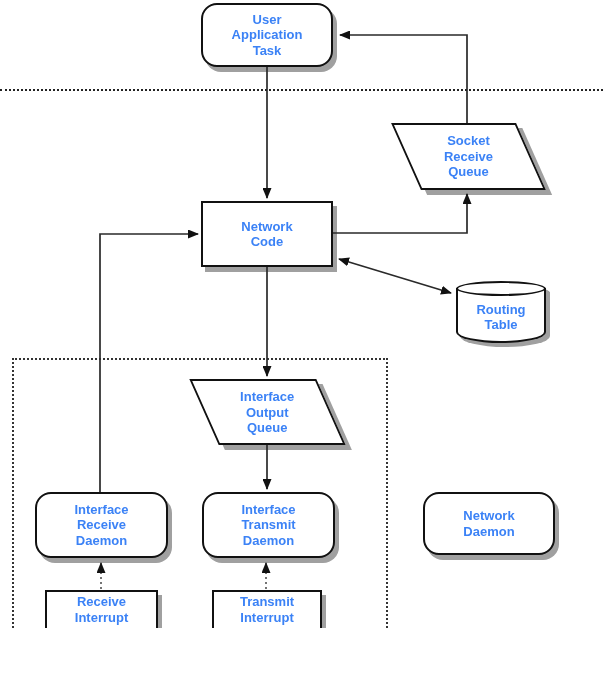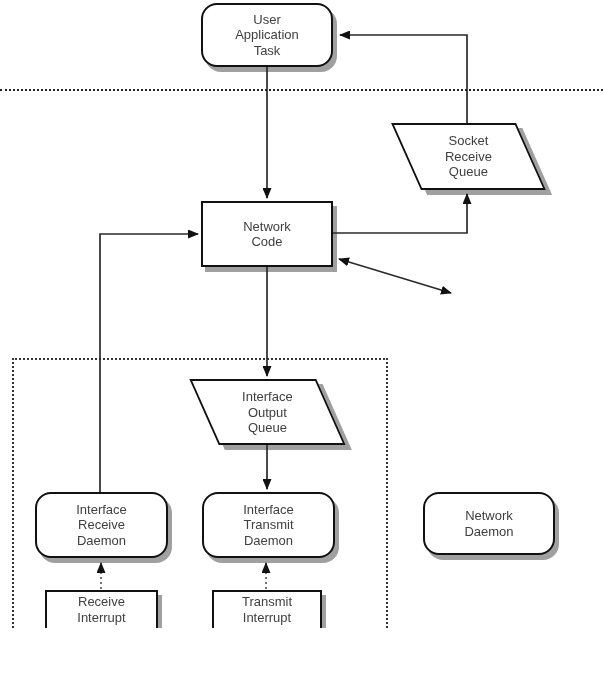--- a/index.html
+++ b/index.html
@@ -6,22 +6,23 @@
     --stroke:#111111;
     --shadow:#a0a0a0;
     --bg:#ffffff;
   }
   html,body{margin:0;padding:0;background:var(--bg);}
   #stage{
     position:relative;
     width:603px;height:628px;
     background:var(--bg);
     font-family:"Liberation Sans","DejaVu Sans",sans-serif;
-    color:#404040;
+    color:#3b82f6;
     overflow:hidden;
+    font-weight:bold;
   }
   .node{
     position:absolute;
     box-sizing:border-box;
     background:var(--bg);
     border:2px solid var(--stroke);
     box-shadow:4px 5px 0 var(--shadow);
     display:flex;align-items:center;justify-content:center;
     text-align:center;
     font-size:13px;line-height:15.5px;
@@ -92,20 +93,26 @@
     <span class="label">Socket
 Receive
 Queue</span>
   </div>
 
   <div class="node rect" style="left:201px;top:201px;width:132px;height:66px">
     <span class="label">Network
 Code</span>
   </div>
 
+  <div class="cylinder" style="left:456px;top:281px;width:90px;height:62px">
+    <div class="cyl-body"></div>
+    <div class="cyl-top"></div>
+    <span class="label">Routing
+Table</span>
+  </div>
 
   <div class="node para" style="left:204px;top:379px;width:127px;height:66px">
     <span class="label">Interface
 Output
 Queue</span>
   </div>
 
   <div class="node rounded" style="left:35px;top:492px;width:133px;height:66px">
     <span class="label">Interface
 Receive

